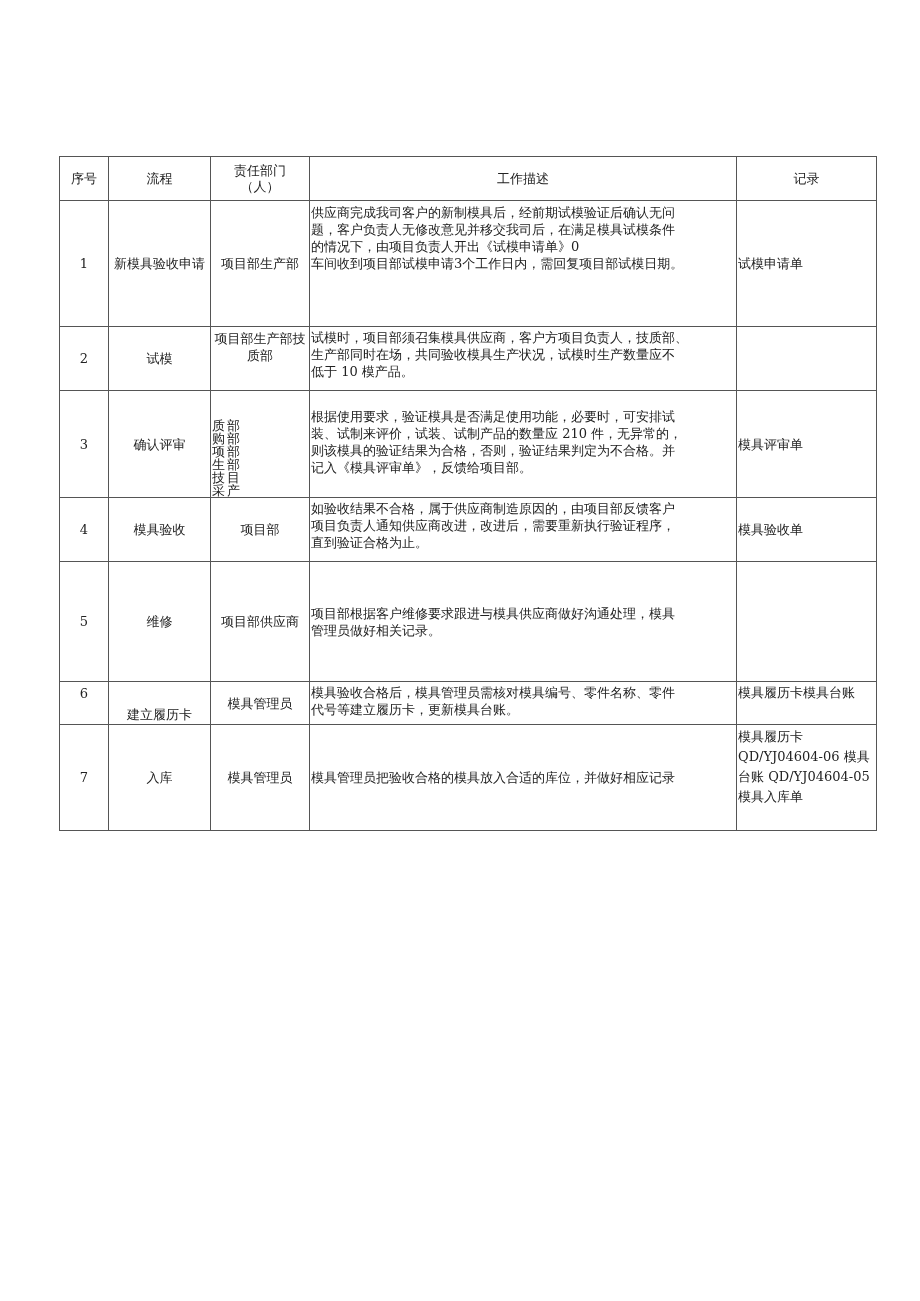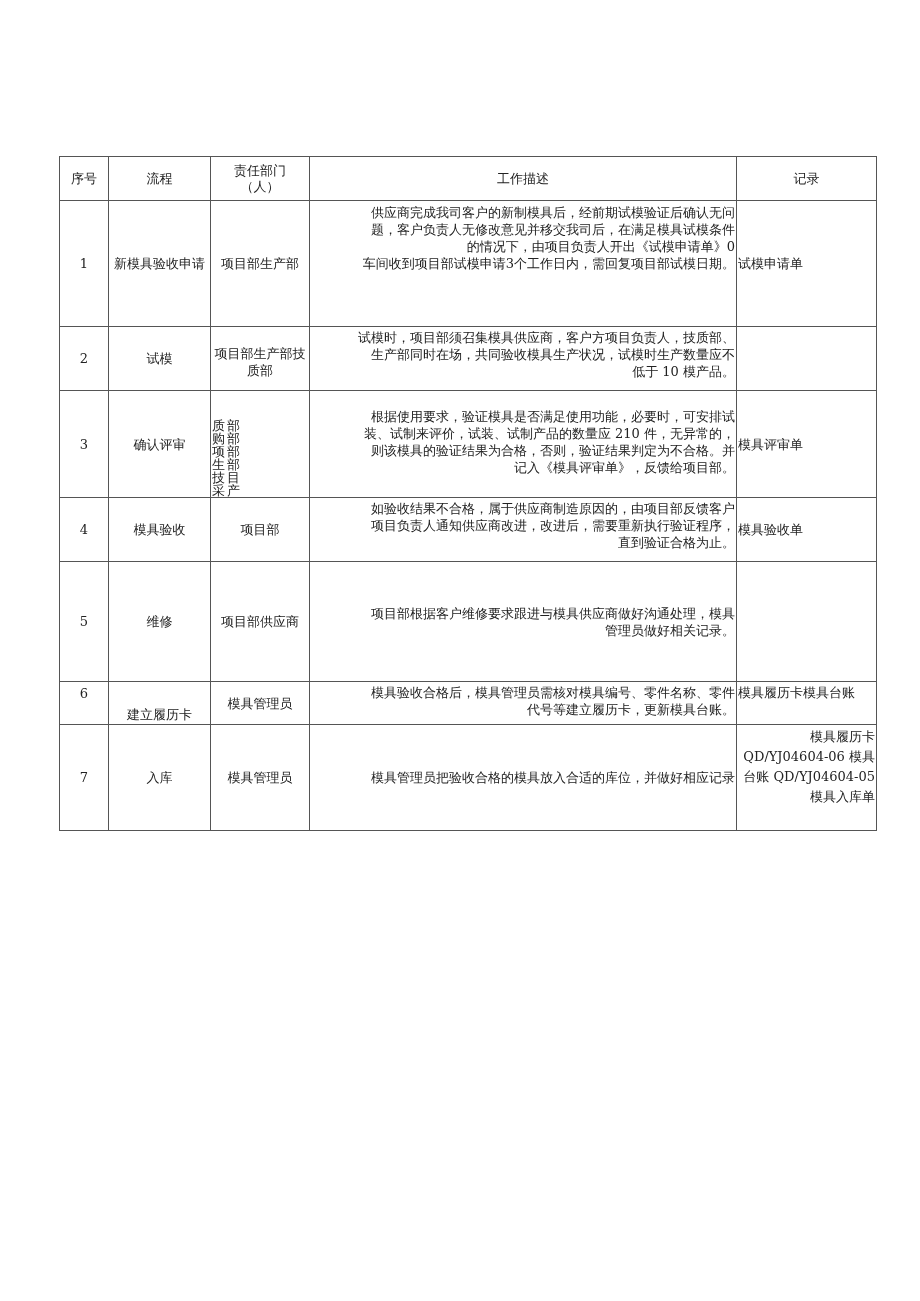--- a/index.html
+++ b/index.html
@@ -16,21 +16,21 @@
     }
     .c-no { width: 49px; text-align: center; }
     .c-flow { width: 102px; text-align: center; }
     .c-dept { width: 99px; text-align: center; }
     .c-desc { width: 426px; text-align: left; margin-top: 33px; }
     .c-rec { width: 139px; text-align: left; }
     th.c-no { vertical-align: bottom; }
     .hdr-dept { line-height: 16px; margin-left: 9px; }
     .vert-dept { display: flex; gap: 2px; text-align: left; line-height: 13px; font-size: 13px; }
     .vert-col { display: flex; flex-direction: column; }
-    .desc-line { display: block; white-space: nowrap; text-align: right; }
+    .desc-line { display: block; white-space: nowrap; }
   </style>
 </head>
 <body>
 
 <div class="page">
   <table class="proc">
     <colgroup>
       <col style="width:49px">
         <col style="width:102px">
         <col style="width:99px">
@@ -58,21 +58,21 @@
         <span class="desc-line">题，客户负责人无修改意见并移交我司后，在满足模具试模条件</span>
         <span class="desc-line">的情况下，由项目负责人开出《试模申请单》0</span>
         <span class="desc-line">车间收到项目部试模申请3个工作日内，需回复项目部试模日期。</span>
       </td>
       <td class="c-rec">试模申请单</td>
     </tr>
 
     <tr style="height:64px">
       <td class="c-no">2</td>
       <td class="c-flow">试模</td>
-      <td class="c-dept" style="vertical-align:top;padding-top:18px">项目部生产部技质部</td>
+      <td class="c-dept" style="vertical-align:top;padding-top:3px">项目部生产部技质部</td>
       <td class="c-desc" style="vertical-align:top;padding-top:2px">
         <span class="desc-line">试模时，项目部须召集模具供应商，客户方项目负责人，技质部、</span>
         <span class="desc-line">生产部同时在场，共同验收模具生产状况，试模时生产数量应不</span>
         <span class="desc-line">低于 10 模产品。</span>
       </td>
       <td class="c-rec"></td>
     </tr>
 
     <tr style="height:107px">
       <td class="c-no">3</td>

